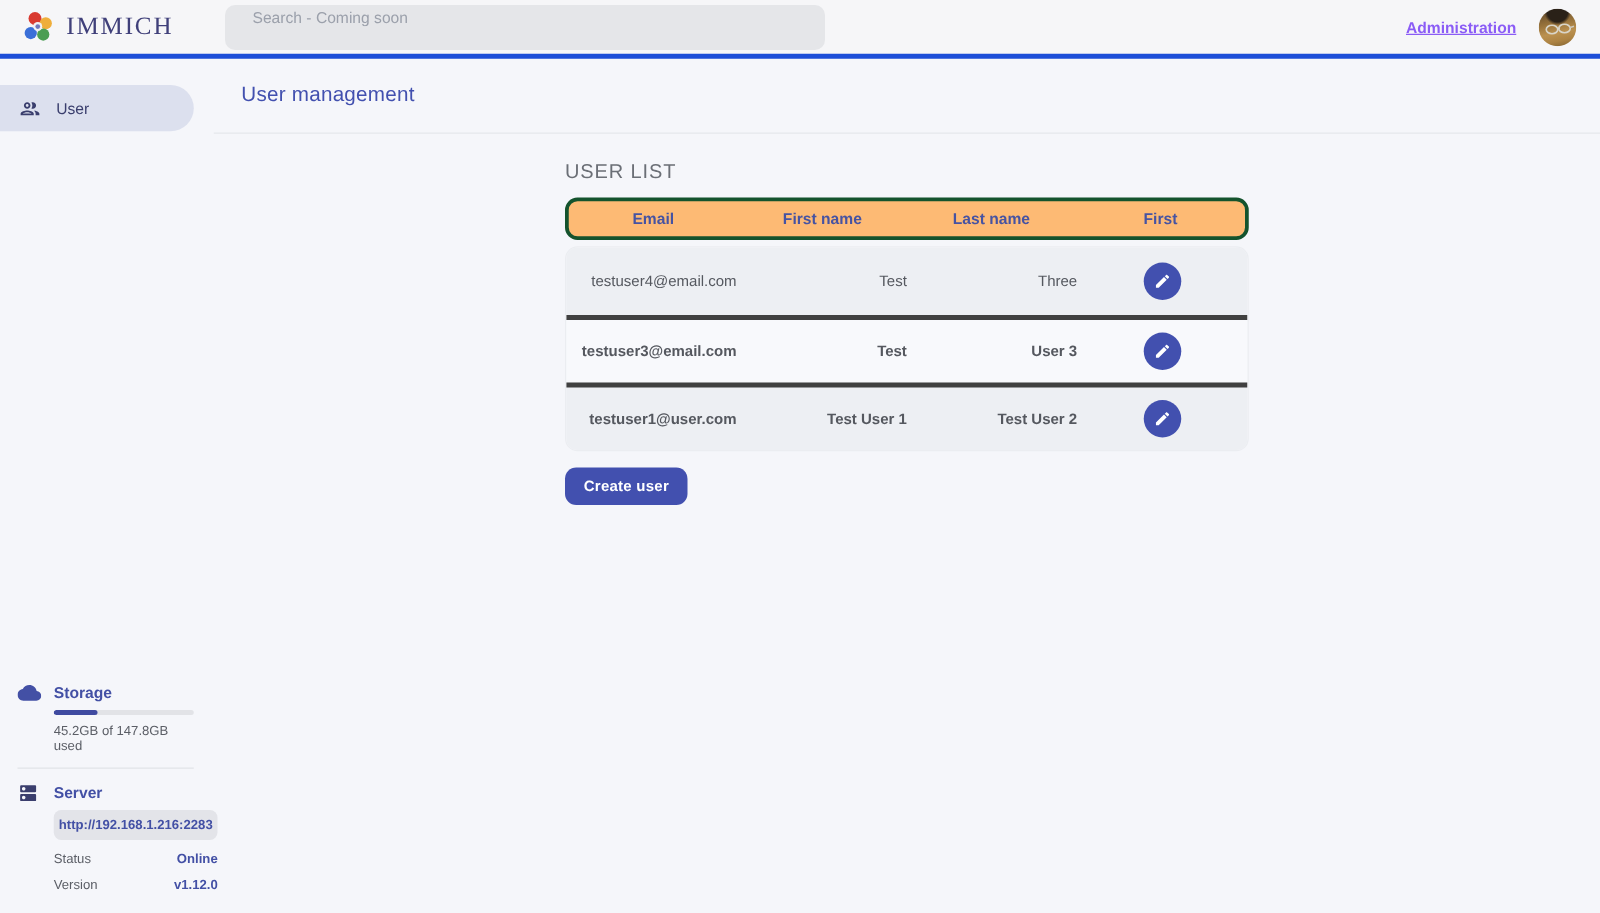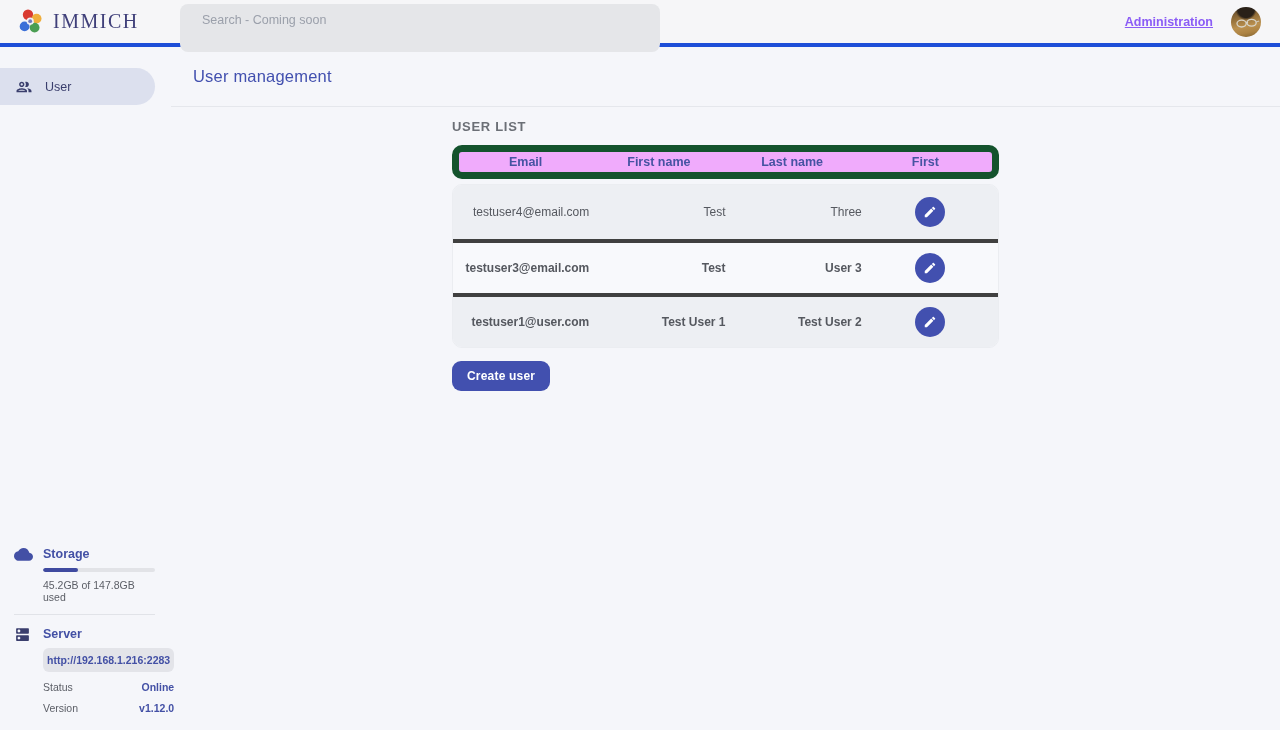--- a/index.html
+++ b/index.html
@@ -14,21 +14,21 @@
     position:absolute; top:0; left:0; right:0; height:47px;
     background:#f6f6f8; border-bottom:4px solid #1d4ed8;
     display:flex; align-items:center; padding:0 19px 0 17px; z-index:5;justify-content:space-between;
   }
   .logo { display:flex; align-items:center; gap:9px; }
   .logo-word {
     font-family:"Liberation Serif","DejaVu Serif",serif;
     font-size:20px; letter-spacing:1.5px; color:#40407a; font-weight:500;
   }
   .search-input {
-    position:absolute; left:180px; top:4px; width:480px; height:48px;
+    position:absolute; left:180px; top:4px; width:480px; height:36px;
     background:#e5e6e9; border:none; border-radius:8px; outline:none;
     padding:0 16px 16px 22px; font-size:12.5px; color:#555;
     font-family:inherit;
   }
   .search-input::placeholder { color:#9ba0ab; }
   .nav-right { margin-left:auto; display:flex; align-items:center; gap:18px; }
   .admin-link {
     font-size:12.5px; font-weight:700; color:#8b5cf6;
     text-decoration:underline; cursor:pointer;
   }
@@ -79,27 +79,27 @@
 
   
   .main { position:absolute; top:47px; left:171px; right:0; bottom:0; }
   .title-bar {
     height:60px; border-bottom:1px solid #e5e7ec;
     display:flex; align-items:center; padding-left:22px;
   }
   .page-title { font-size:16.5px; font-weight:500; color:#4250af; letter-spacing:0.2px; }
   .content { padding:10px 0 0 281px; }
   .section-label {
-    font-size:13px; font-weight:700; color:#6b6f76; letter-spacing:0.7px;
-    margin-top:2px;
+    font-size:16px; font-weight:400; color:#6b6f76; letter-spacing:0.7px;
+    margin-top:12px;
   }
   .user-table { width:547px; }
   .thead {
-    margin-top:11px; height:34px; background:#f0abfc;
-    border:7px solid #14532d; border-radius:10px;
+    margin-top:11px; height:34px; background:#fdba74;
+    border:3px solid #14532d; border-radius:10px;
     display:grid; grid-template-columns:repeat(4,1fr); align-items:center;
   }
   .th { text-align:center; font-size:12.5px; font-weight:700; color:#4653a2; }
   .tbody {
     margin-top:5px; border-radius:10px; overflow:hidden;
     border:1px solid #ebedf1;
   }
   .trow {
     height:54px; display:grid; grid-template-columns:repeat(4,1fr);
     align-items:center;

